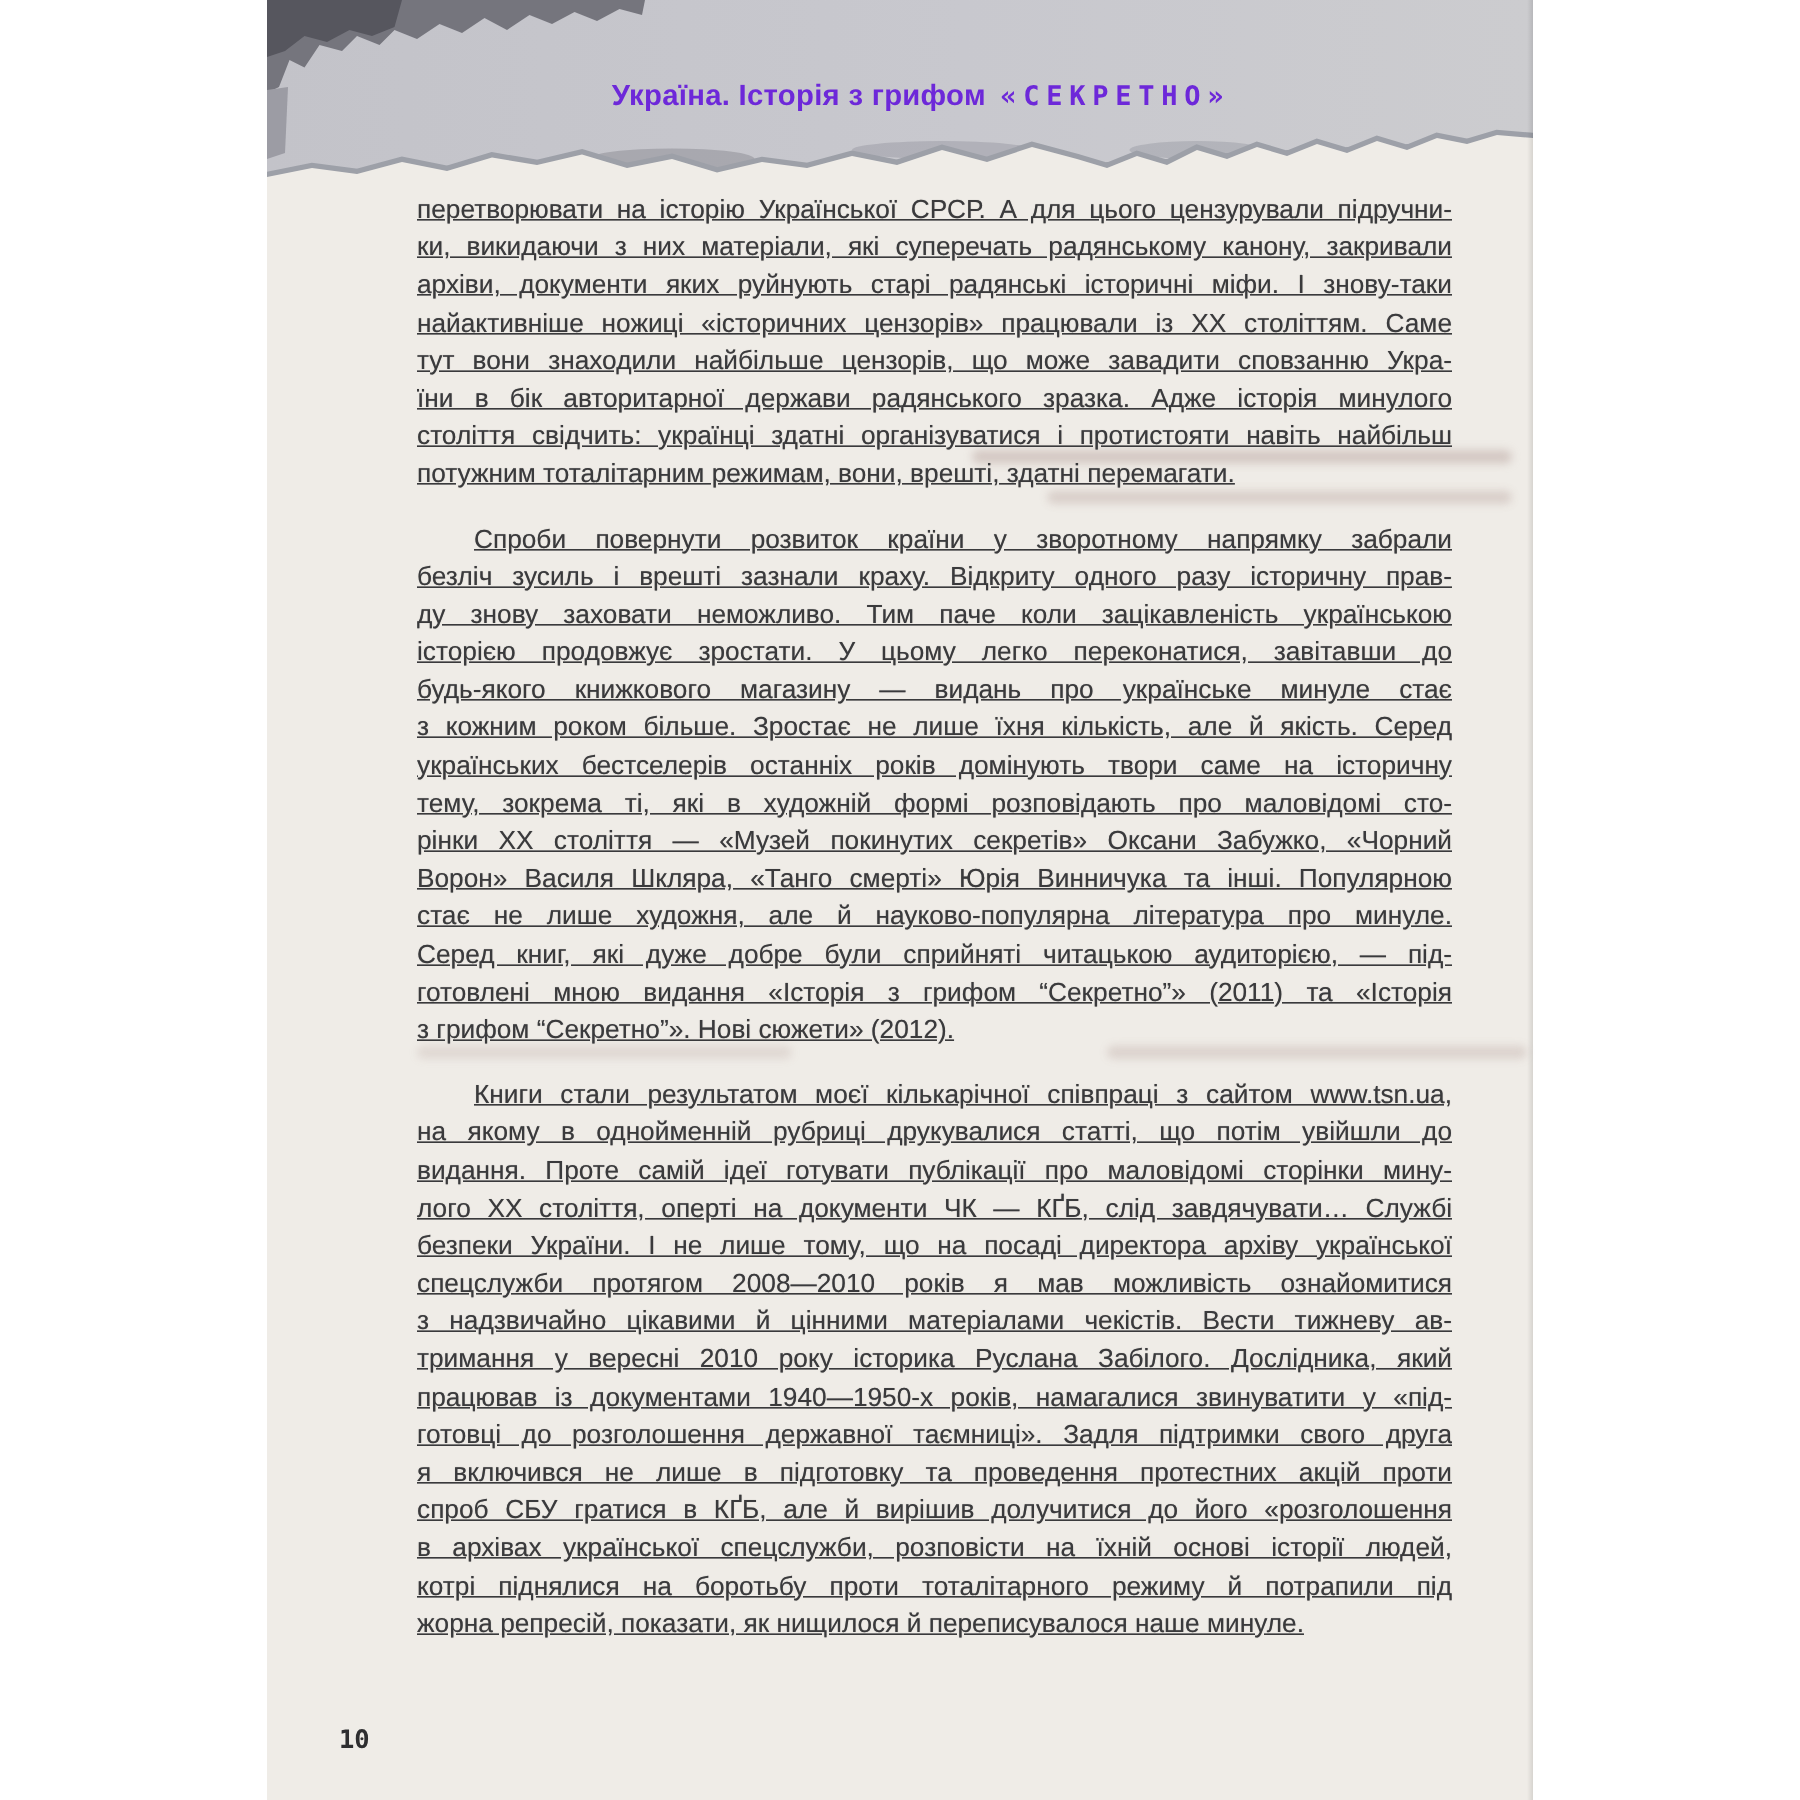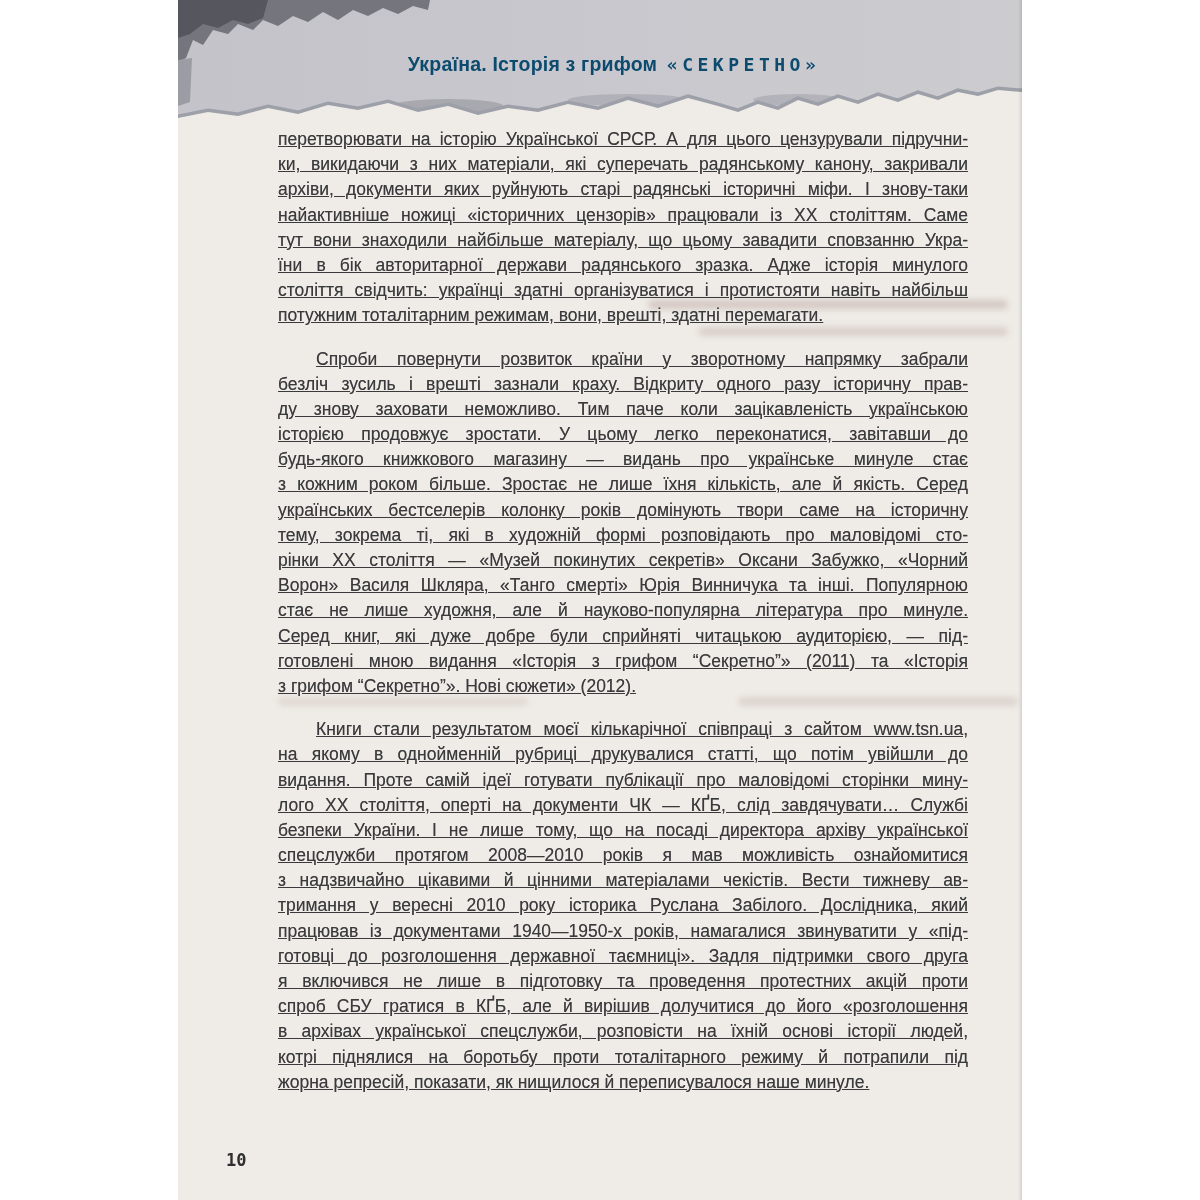--- a/index.html
+++ b/index.html
@@ -12,21 +12,21 @@
     background:#efece7;
   }
   .page-right-edge{
     position:absolute;right:0;top:0;width:4px;height:1200px;
     background:linear-gradient(to right, rgba(0,0,0,0), rgba(0,0,0,0.10));
   }
   .torn-header{position:absolute;top:0;left:0;width:844px;height:130px;}
   .header-title{
     position:absolute;top:53px;left:0;right:0;text-align:center;
     transform:translateX(14px);
-    font-weight:bold;font-size:19.5px;color:#0c4a6e;letter-spacing:0.2px;
+    font-weight:bold;font-size:19.5px;color:#6d28d9;letter-spacing:0.2px;
     white-space:nowrap;
   }
   .header-title .secret{
     font-family:"DejaVu Sans Mono", monospace;
     font-size:18px;letter-spacing:4.5px;margin-left:4px;
   }
   .body-text{
     position:absolute;left:100px;top:127px;width:690px;
     font-size:17.5px;color:#3a3a3c;
     text-shadow:0 0 0.5px rgba(58,58,60,0.55);
@@ -88,33 +88,33 @@
   <div class="ghost" style="left:520px;top:327px;width:310px;opacity:0.8;"></div>
   <div class="ghost" style="left:100px;top:697px;width:250px;opacity:0.55;"></div>
   <div class="ghost" style="left:560px;top:697px;width:280px;opacity:0.7;"></div>
 
   <div class="body-text">
       <div class="paragraph">
         <div class="line">перетворювати на історію Української СРСР. А для цього цензурували підручни-</div>
         <div class="line">ки, викидаючи з них матеріали, які суперечать радянському канону, закривали</div>
         <div class="line">архіви, документи яких руйнують старі радянські історичні міфи. І знову-таки</div>
         <div class="line">найактивніше ножиці «історичних цензорів» працювали із ХХ століттям. Саме</div>
-        <div class="line">тут вони знаходили найбільше матеріалу, що цьому завадити сповзанню Укра-</div>
+        <div class="line">тут вони знаходили найбільше цензорів, що може завадити сповзанню Укра-</div>
         <div class="line">їни в бік авторитарної держави радянського зразка. Адже історія минулого</div>
         <div class="line">століття свідчить: українці здатні організуватися і протистояти навіть найбільш</div>
         <div class="line para-last">потужним тоталітарним режимам, вони, врешті, здатні перемагати.</div>
       </div>
       <div class="paragraph indent">
         <div class="line">Спроби повернути розвиток країни у зворотному напрямку забрали</div>
         <div class="line">безліч зусиль і врешті зазнали краху. Відкриту одного разу історичну прав-</div>
         <div class="line">ду знову заховати неможливо. Тим паче коли зацікавленість українською</div>
         <div class="line">історією продовжує зростати. У цьому легко переконатися, завітавши до</div>
         <div class="line">будь-якого книжкового магазину — видань про українське минуле стає</div>
         <div class="line">з кожним роком більше. Зростає не лише їхня кількість, але й якість. Серед</div>
-        <div class="line">українських бестселерів колонку років домінують твори саме на історичну</div>
+        <div class="line">українських бестселерів останніх років домінують твори саме на історичну</div>
         <div class="line">тему, зокрема ті, які в художній формі розповідають про маловідомі сто-</div>
         <div class="line">рінки ХХ століття — «Музей покинутих секретів» Оксани Забужко, «Чорний</div>
         <div class="line">Ворон» Василя Шкляра, «Танго смерті» Юрія Винничука та інші. Популярною</div>
         <div class="line">стає не лише художня, але й науково-популярна література про минуле.</div>
         <div class="line">Серед книг, які дуже добре були сприйняті читацькою аудиторією, — під-</div>
         <div class="line">готовлені мною видання «Історія з грифом “Секретно”» (2011) та «Історія</div>
         <div class="line para-last">з грифом “Секретно”». Нові сюжети» (2012).</div>
       </div>
       <div class="paragraph indent">
         <div class="line">Книги стали результатом моєї кількарічної співпраці з сайтом www.tsn.ua,</div>

